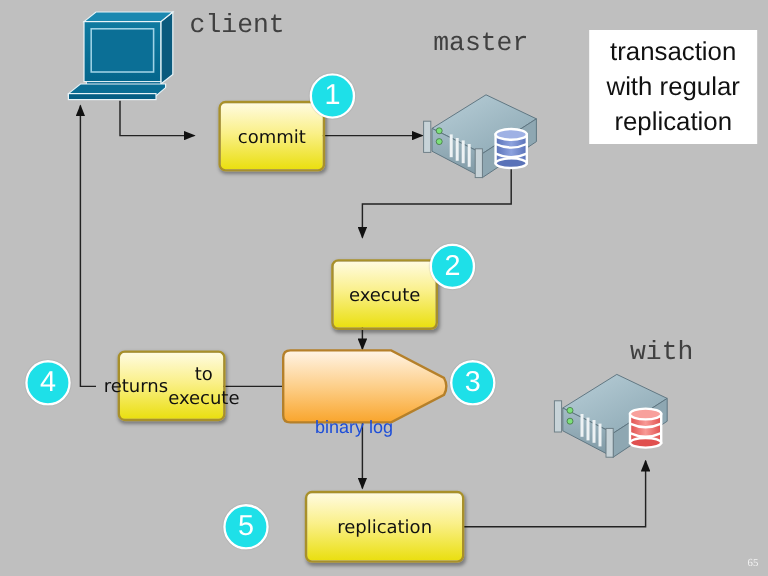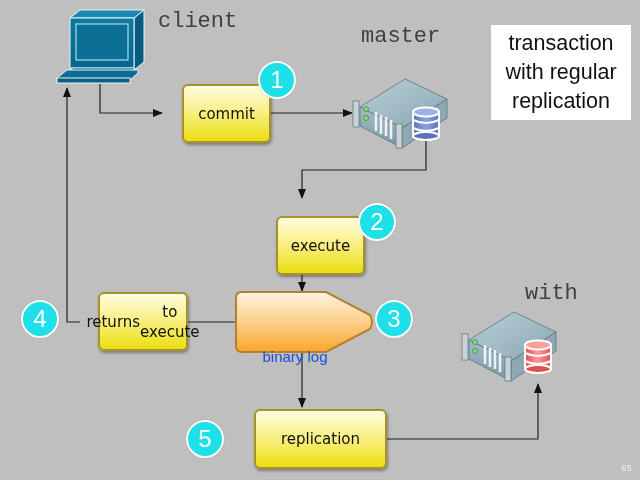--- a/index.html
+++ b/index.html
@@ -29,21 +29,21 @@
   .badge {
     position: absolute; width: 38px; height: 38px; box-sizing: border-box;
     border-radius: 50%; background: #1ee0e8; border: 2px solid #ffffff;
     color: #ffffff; font-family: "Liberation Sans", sans-serif; font-size: 24px;
     display: flex; align-items: center; justify-content: center;
     box-shadow: 0 0 1px rgba(0,0,0,0.3);
   }
   svg.overlay { position: absolute; left: 0; top: 0; }
   .page-num {
     position: absolute; right: 8px; bottom: 6px; color: #f2f2f2;
-    font-family: Liberation Mono, monospace; font-size: 9px;
+    font-family: Liberation Serif, serif; font-size: 9px;
   }
   .binlog-text {
     position: absolute; left: 236px; top: 294px; width: 118px; height: 58px;
     display: flex; align-items: center; justify-content: center;
     font-family: Liberation Sans, sans-serif; font-size: 15px; color: #1d4ed8; margin-top: 33px;
   }
 </style>
 </head>
 <body>
 

